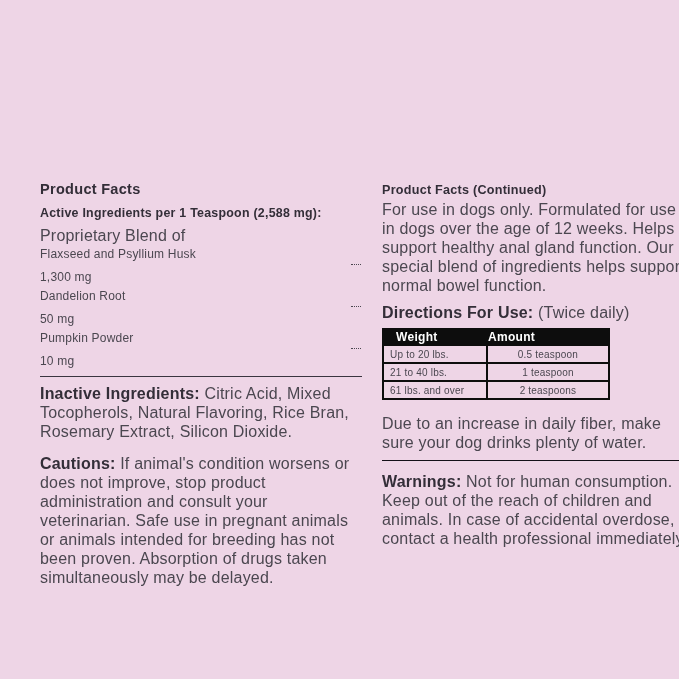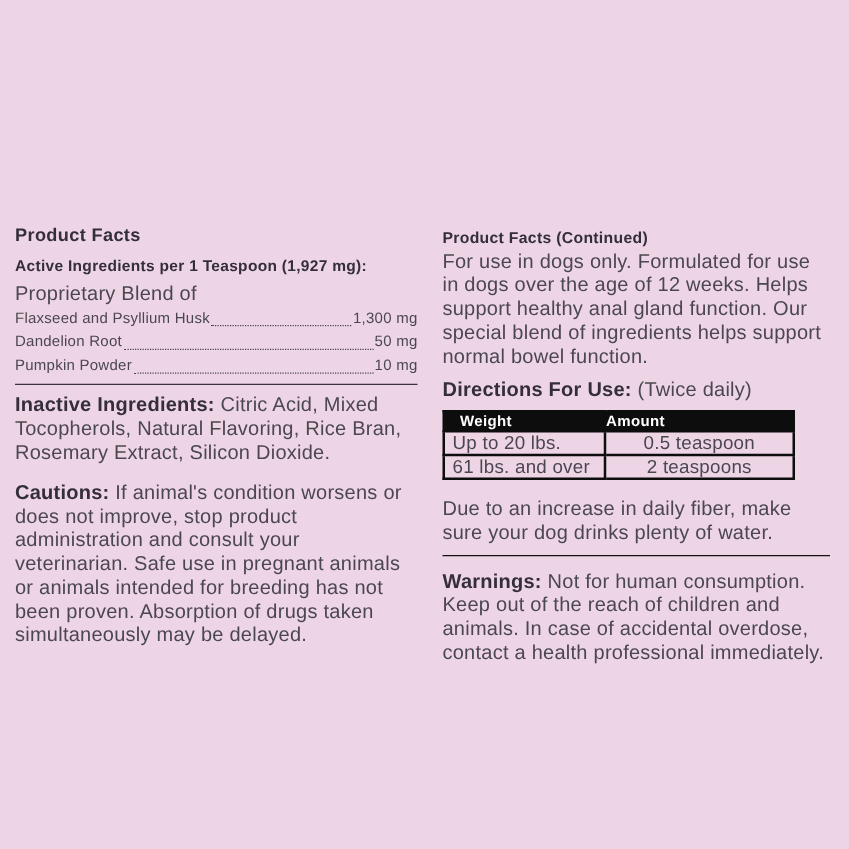--- a/index.html
+++ b/index.html
@@ -14,36 +14,36 @@
   *{margin:0;padding:0;box-sizing:border-box;}
   html,body{width:679px;height:679px;}
   body{
     background:var(--bg);
     font-family:"Liberation Sans", sans-serif;
     color:var(--text);
     position:relative;
     overflow:hidden;
     letter-spacing:0.2px;
   }
-  .col{position:absolute;top:181px;}
+  .col{position:absolute;top:181px;margin-left:28px;}
   .col-left{left:12px;width:322px;}
   .col-right{left:354px;width:310px;}
 
   .panel-title{
     font-size:14.5px;font-weight:700;color:var(--heading);
     line-height:16px;margin:0 0 7px;letter-spacing:0.3px;
   }
   .sub-heading{
     font-size:12.4px;font-weight:700;color:var(--heading);
     line-height:19px;margin:0 0 3px;letter-spacing:0.25px;
   }
   .body-text{font-size:16px;line-height:19px;}
   .body-text b{color:var(--heading);font-weight:700;}
 
-  .ing-row{display:flex;align-items:baseline;font-size:12px;line-height:19px;}
+  .ing-row{display:flex;align-items:baseline;font-size:12px;line-height:19px;flex-direction:column;}
   .ing-name{white-space:nowrap;}
   .dot-leader{
     flex:1;
     border-bottom:1.7px dotted var(--text);
     margin:0 1px 3px 1px;
     align-self:flex-end;
     min-width:10px;
   }
   .ing-amount{white-space:nowrap;}
 
@@ -57,52 +57,52 @@
   .para-cautions{margin-top:13px;}
 
   .continued-title{
     font-size:12.6px;font-weight:700;color:var(--heading);
     line-height:19px;letter-spacing:0.25px;
   }
   .directions-line{margin-top:8px;}
   .dosage-table{
     margin-top:6px;
     border-collapse:collapse;
-    width:282px;
+    width:228px;
     background:var(--bg);
   }
   .dosage-table th{
     background:var(--table-header-bg);
     color:var(--table-header-text);
     font-size:12px;font-weight:700;
     height:16px;padding:0;
     border:2px solid var(--table-border);
     letter-spacing:0.3px;
   }
   .dosage-table th.th-weight{text-align:left;padding-left:12px;width:46%;}
   .dosage-table th.th-amount{text-align:left;}
   .dosage-table td{
-    font-size:15px;
+    font-size:10px;
     height:18px;
     border:2px solid var(--table-border);
     padding:0;
   }
   .dosage-table td.td-weight{text-align:left;padding-left:6px;}
   .dosage-table td.td-amount{text-align:center;}
   .fiber-note{margin-top:14px;}
   .div-right{margin-top:8px;border-top:1.6px solid #141018;}
   .para-warnings{margin-top:11px;}
 </style>
 </head>
 <body>
 
 <div class="col col-left">
   <h1 class="panel-title">Product Facts</h1>
 
-  <h2 class="sub-heading">Active Ingredients per 1 Teaspoon (1,927 mg):</h2>
+  <h2 class="sub-heading">Active Ingredients per 1 Teaspoon (2,588 mg):</h2>
 
   <div class="body-text">Proprietary Blend of</div>
 
   <div class="ing-row">
     <span class="ing-name">Flaxseed and Psyllium Husk</span>
     <span class="dot-leader"></span>
     <span class="ing-amount">1,300 mg</span>
   </div>
   <div class="ing-row">
     <span class="ing-name">Dandelion Root</span>
@@ -135,20 +135,24 @@
         <th class="th-weight">Weight</th>
         <th class="th-amount">Amount</th>
       </tr>
     </thead>
     <tbody>
       <tr>
         <td class="td-weight">Up to 20 lbs.</td>
         <td class="td-amount">0.5 teaspoon</td>
       </tr>
       <tr>
+        <td class="td-weight">21 to 40 lbs.</td>
+        <td class="td-amount">1 teaspoon</td>
+      </tr>
+      <tr>
         <td class="td-weight">61 lbs. and over</td>
         <td class="td-amount">2 teaspoons</td>
       </tr>
     </tbody>
   </table>
 
   <p class="body-text fiber-note">Due to an increase in daily fiber, make sure your dog drinks plenty of water.</p>
 
   <hr class="section-divider div-right">
 

